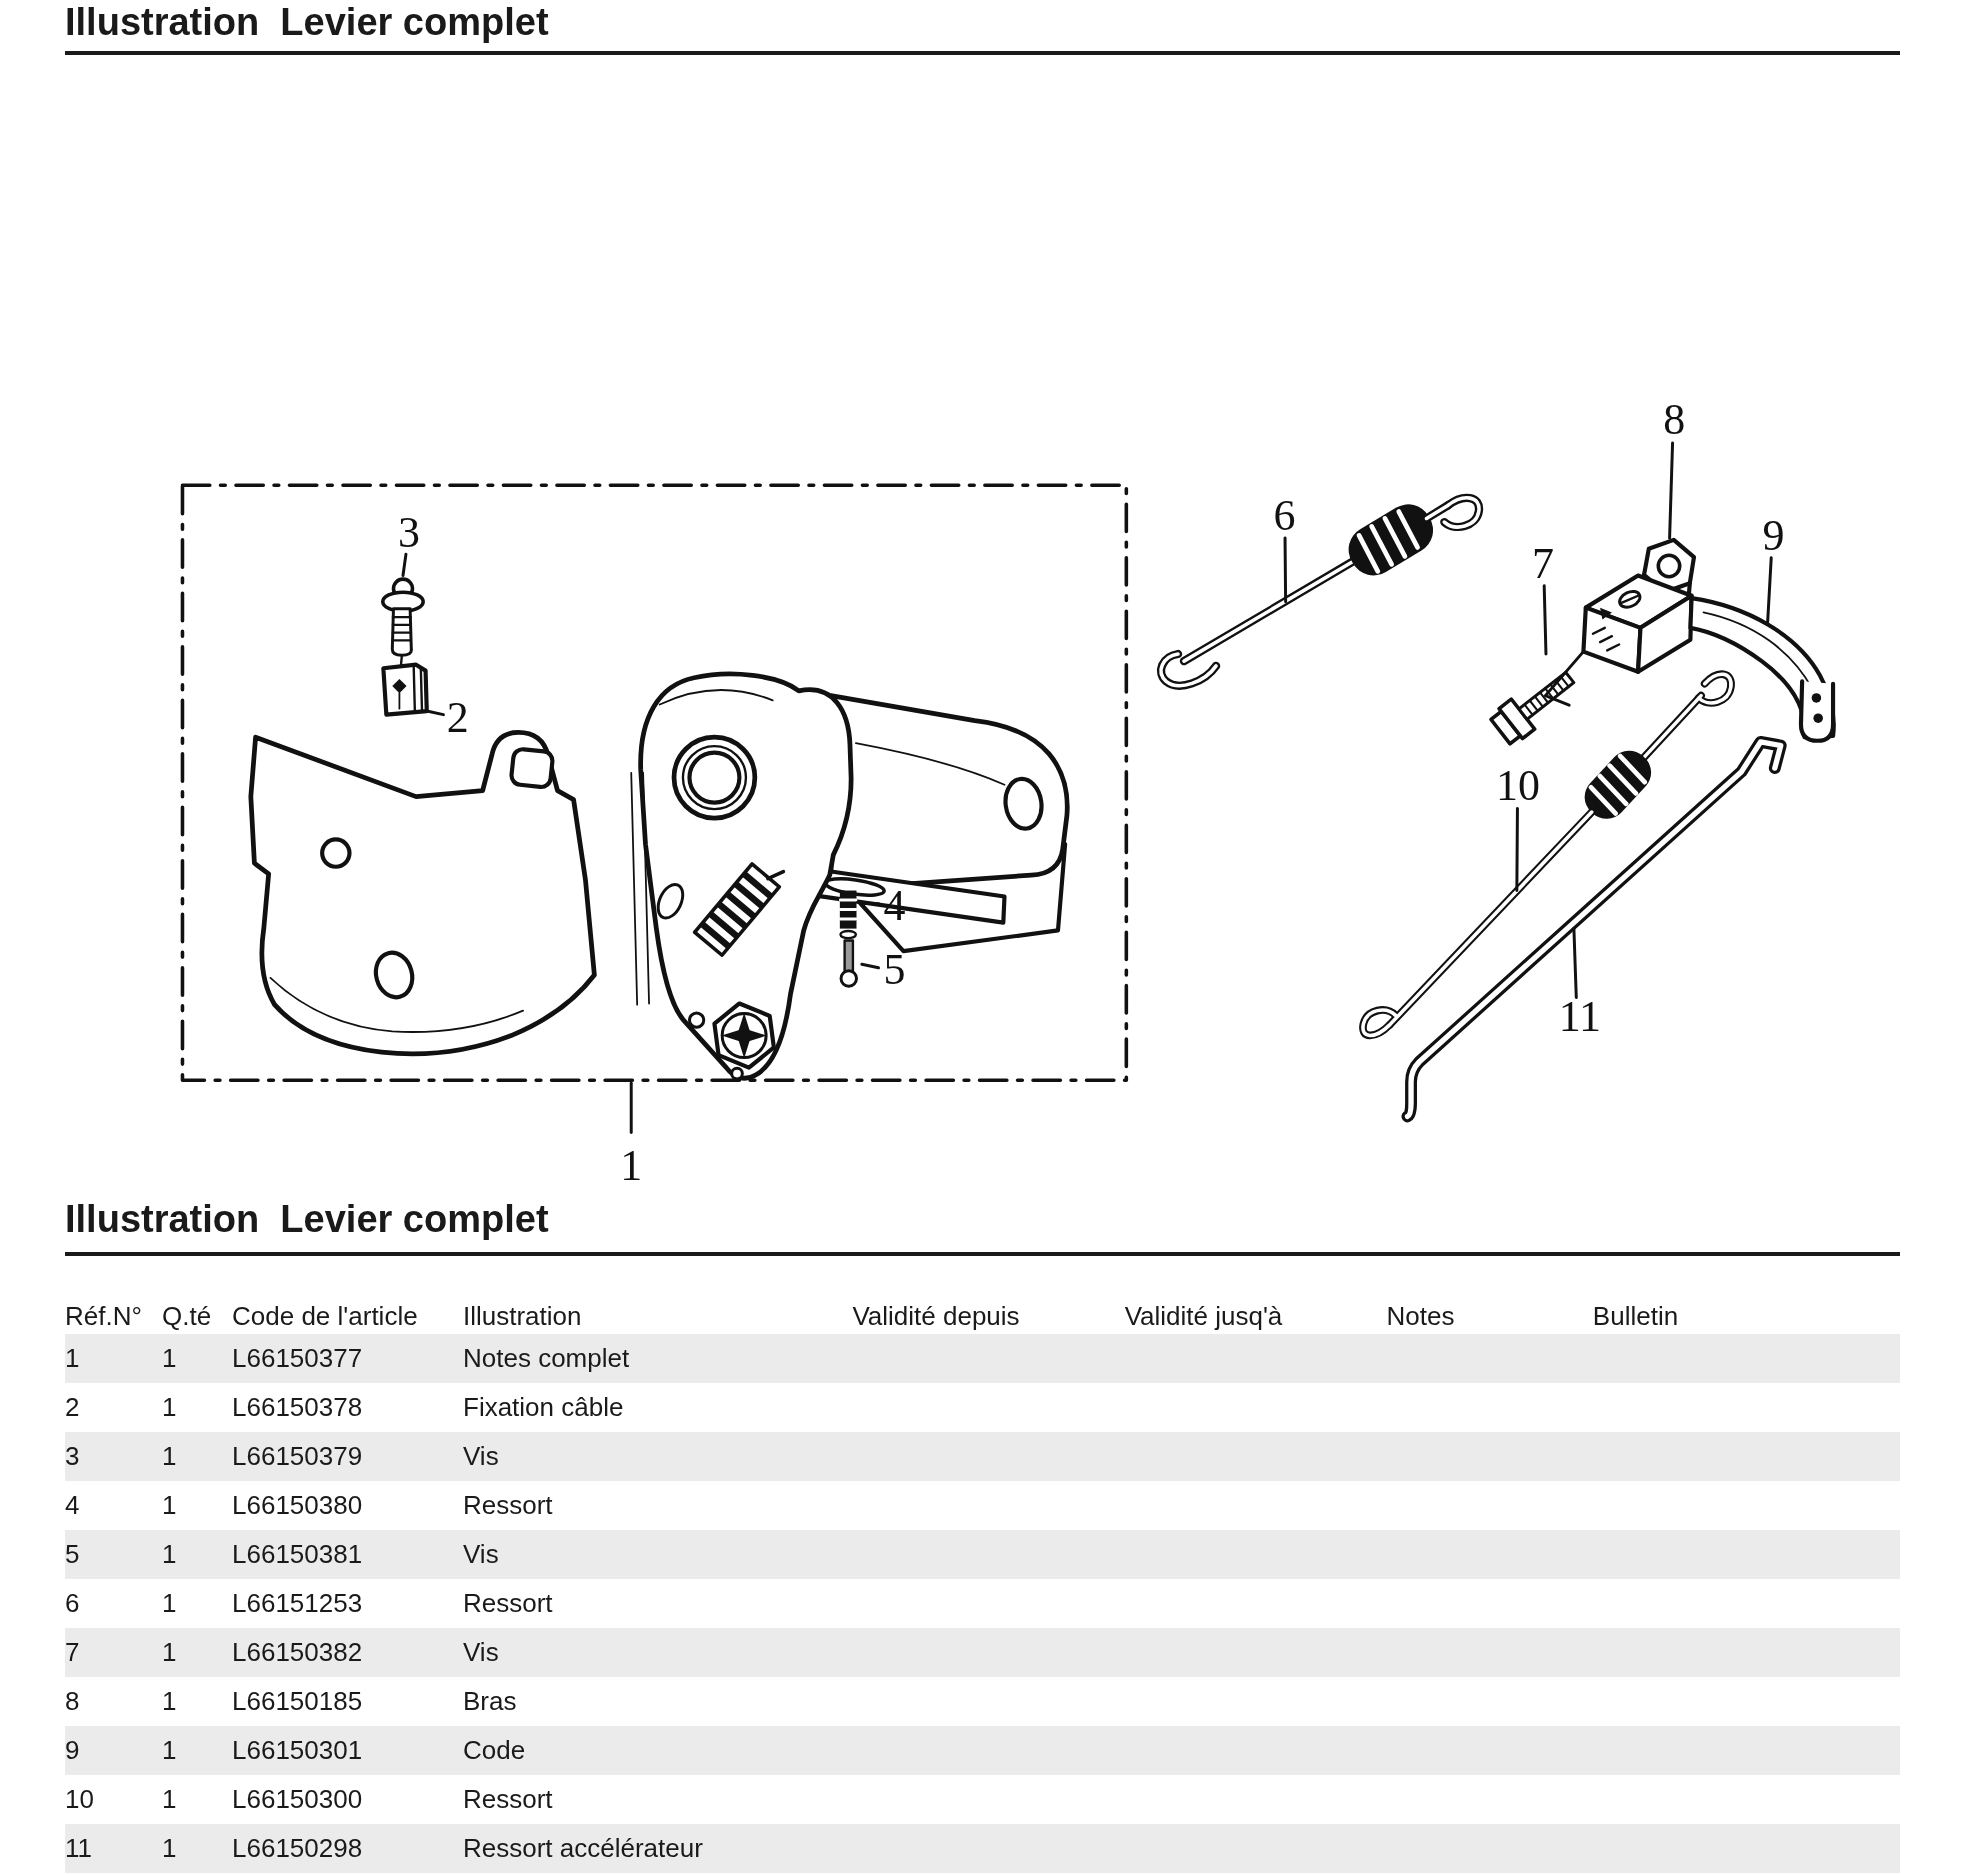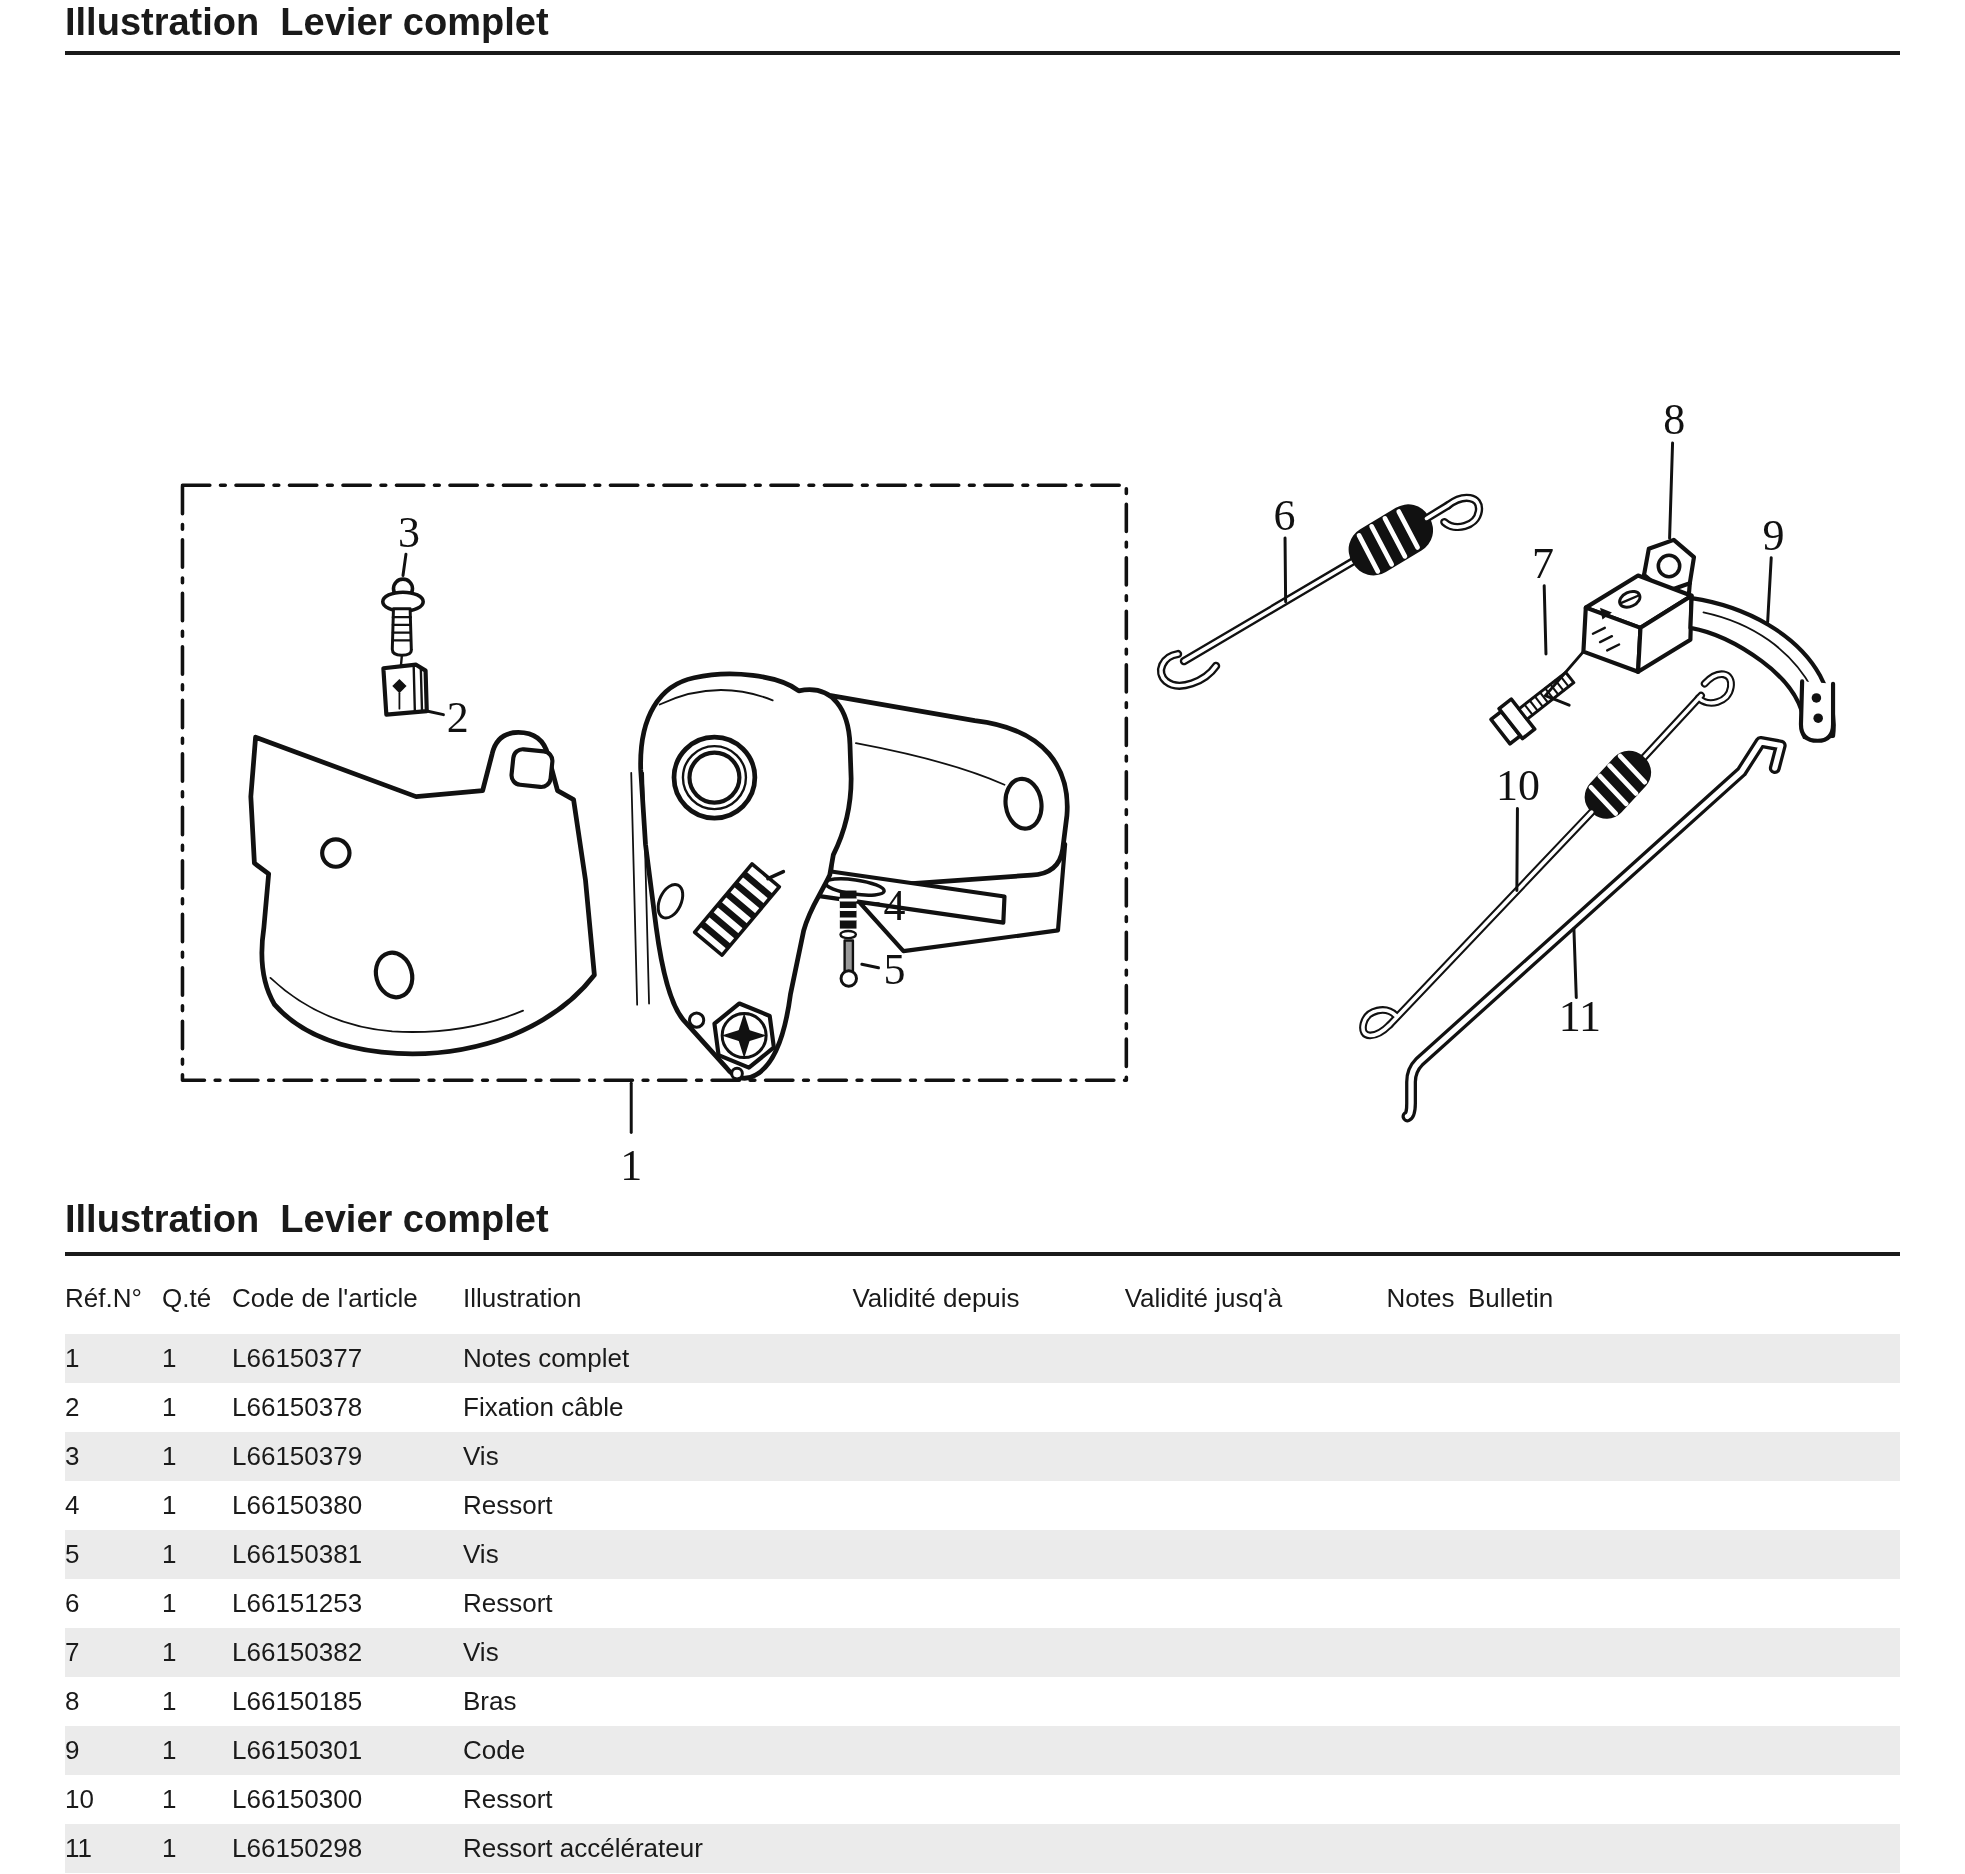--- a/index.html
+++ b/index.html
@@ -7,28 +7,28 @@
        font-family:"Liberation Sans",sans-serif;color:#1a1a1a;}
   .page-title{position:absolute;left:65px;top:1.2px;font-size:38px;
       letter-spacing:0px;white-space:pre;font-weight:bold;}
   .rule{position:absolute;left:65px;width:1835px;height:3.6px;background:#1a1a1a;}
   #rule-top{top:51px;}
   #section-title{top:1198px;}
   #rule-mid{top:1252px;}
   #diagram{position:absolute;left:0;top:0;width:1965px;height:1201px;}
   .parts-table{position:absolute;left:65px;top:1258px;width:1834px;
       border-collapse:collapse;table-layout:fixed;font-size:26px;z-index:2;}
-  .parts-table th{font-weight:400;vertical-align:bottom;padding:0 0 20px 0;}
+  .parts-table th{font-weight:400;vertical-align:bottom;padding:0 0 2px 0;}
   .parts-table td{padding:0;vertical-align:middle;}
   .parts-table tbody tr{height:49px;}
   .parts-table thead tr{height:76px;}
   .parts-table tbody tr:nth-child(odd){background:#ebebeb;}
   .al{text-align:left;}
   .ac{}
-  .ar{text-align:left;padding-right:97px !important;}
+  .ar{text-align:center;padding-right:97px !important;}
   svg text.callout{font-family:"Liberation Serif",serif;font-size:74px;fill:#111;}
 </style>
 </head>
 <body>
 
 <div class="page-title" id="title-top">Illustration  Levier complet</div>
 <div class="rule" id="rule-top"></div>
 
 <svg id="diagram" viewBox="0 0 3306 2020">
   <g stroke="#111" fill="none" stroke-linecap="round" stroke-linejoin="round">

